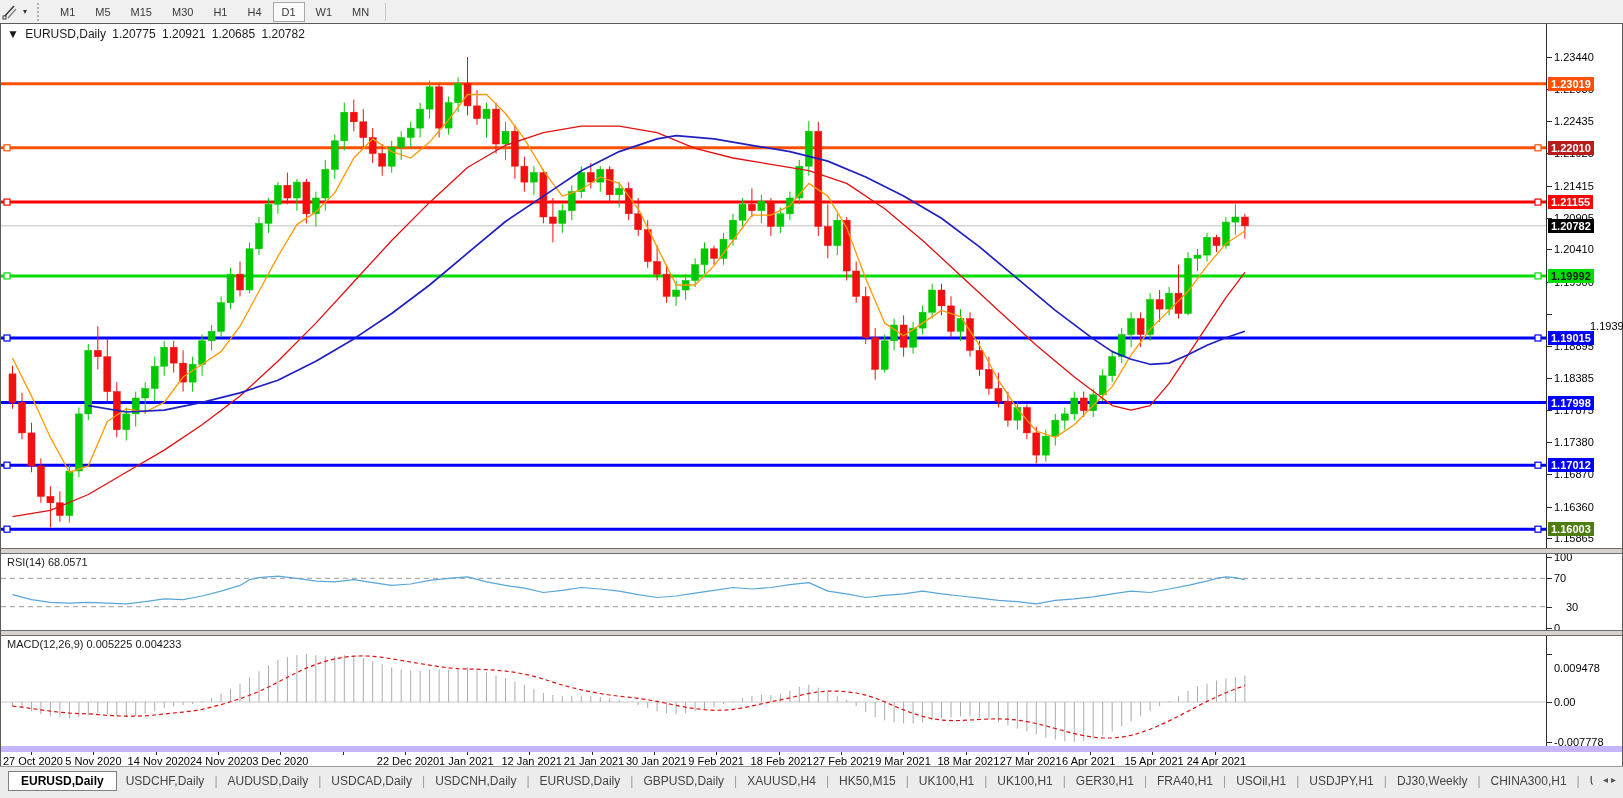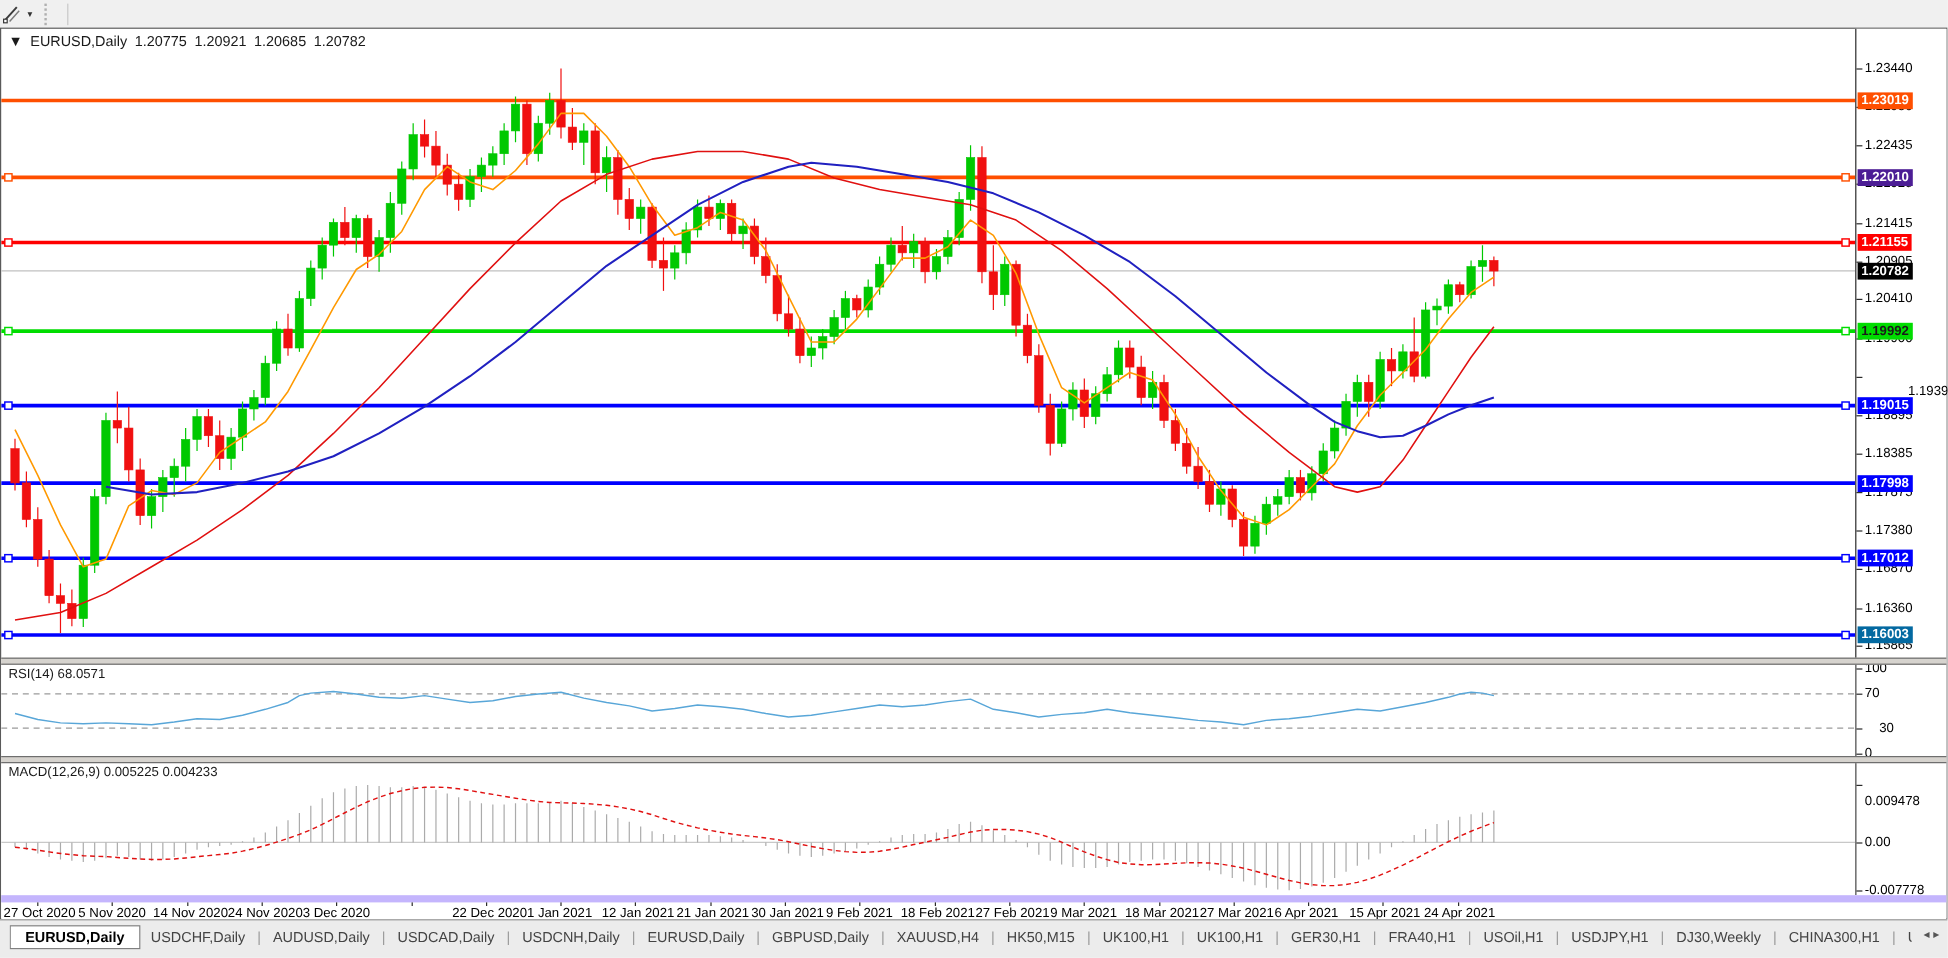--- a/index.html
+++ b/index.html
@@ -51,20 +51,31 @@
   <div id="toolbar">
     <div class="tool-icon">
       <svg width="20" height="18" viewBox="0 0 20 18">
         <line x1="3" y1="14" x2="13" y2="3" stroke="#3a3a3a" stroke-width="1.6"></line>
         <line x1="7" y1="15" x2="15" y2="6" stroke="#7a7a7a" stroke-width="1.2"></line>
         <rect x="2" y="13" width="3" height="3" fill="#fff" stroke="#3a3a3a" stroke-width="1"></rect>
       </svg>
     </div>
     <span class="caret">▾</span>
     <div class="grip"></div>
+    <div id="tfbtns" style="display: flex;">
+        <div class="tfbtn">M1</div>
+        <div class="tfbtn">M5</div>
+        <div class="tfbtn">M15</div>
+        <div class="tfbtn">M30</div>
+        <div class="tfbtn">H1</div>
+        <div class="tfbtn">H4</div>
+        <div class="tfbtn active">D1</div>
+        <div class="tfbtn">W1</div>
+        <div class="tfbtn">MN</div>
+      </div>
     <div class="tb-sep"></div>
   </div>
 
   <div id="chartwin">
 
     <div id="charttitle">
       <span>▼</span>
       <span>EURUSD,Daily</span>
       <span>1.20775</span>
       <span>1.20921</span>
@@ -392,27 +403,27 @@
         <div class="ptick" style="top: 379.4px;">1.17875</div>
         <div class="ptickmark" style="top: 417.8px;"></div>
         <div class="ptick" style="top: 410.8px;">1.17380</div>
         <div class="ptickmark" style="top: 450.2px;"></div>
         <div class="ptick" style="top: 443.2px;">1.16870</div>
         <div class="ptickmark" style="top: 482.6px;"></div>
         <div class="ptick" style="top: 475.6px;">1.16360</div>
         <div class="ptickmark" style="top: 514px;"></div>
         <div class="ptick" style="top: 507px;">1.15865</div>
         <div class="pbadge" style="top: 52.7px; background: rgb(255, 79, 0); color: rgb(255, 255, 255);">1.23019</div>
-        <div class="pbadge" style="top: 116.8px; background: #4c1d95; color: rgb(255, 255, 255);">1.22010</div>
+        <div class="pbadge" style="top: 116.8px; background: #b91c1c; color: rgb(255, 255, 255);">1.22010</div>
         <div class="pbadge" style="top: 171.1px; background: rgb(255, 0, 0); color: rgb(255, 255, 255);">1.21155</div>
         <div class="pbadge" style="top: 244.9px; background: rgb(0, 221, 0); color: rgb(26, 26, 26);">1.19992</div>
         <div class="pbadge" style="top: 307px; background: rgb(0, 0, 255); color: rgb(255, 255, 255);">1.19015</div>
         <div class="pbadge" style="top: 371.6px; background: rgb(0, 0, 255); color: rgb(255, 255, 255);">1.17998</div>
         <div class="pbadge" style="top: 434.2px; background: rgb(0, 0, 255); color: rgb(255, 255, 255);">1.17012</div>
-        <div class="pbadge" style="top: 498.2px; background: #0369a1; color: rgb(255, 255, 255);">1.16003</div>
+        <div class="pbadge" style="top: 498.2px; background: #4d7c0f; color: rgb(255, 255, 255);">1.16003</div>
         <div class="pbadge" style="top: 194.8px; background: rgb(0, 0, 0); color: rgb(255, 255, 255);">1.20782</div>
         <div class="ptickmark" style="top: 533px;"></div>
         <div class="ptick" style="top: 526px;">100</div>
         <div class="ptickmark" style="top: 554.3px;"></div>
         <div class="ptick" style="top: 547.3px;">70</div>
         <div class="ptickmark" style="top: 582.7px;"></div>
         <div class="ptick" style="top: 575.7px; margin-left: 12px;">30</div>
         <div class="ptickmark" style="top: 604px;"></div>
         <div class="ptick" style="top: 597px;">0</div>
         <div class="ptickmark" style="top: 629.7px;"></div>

